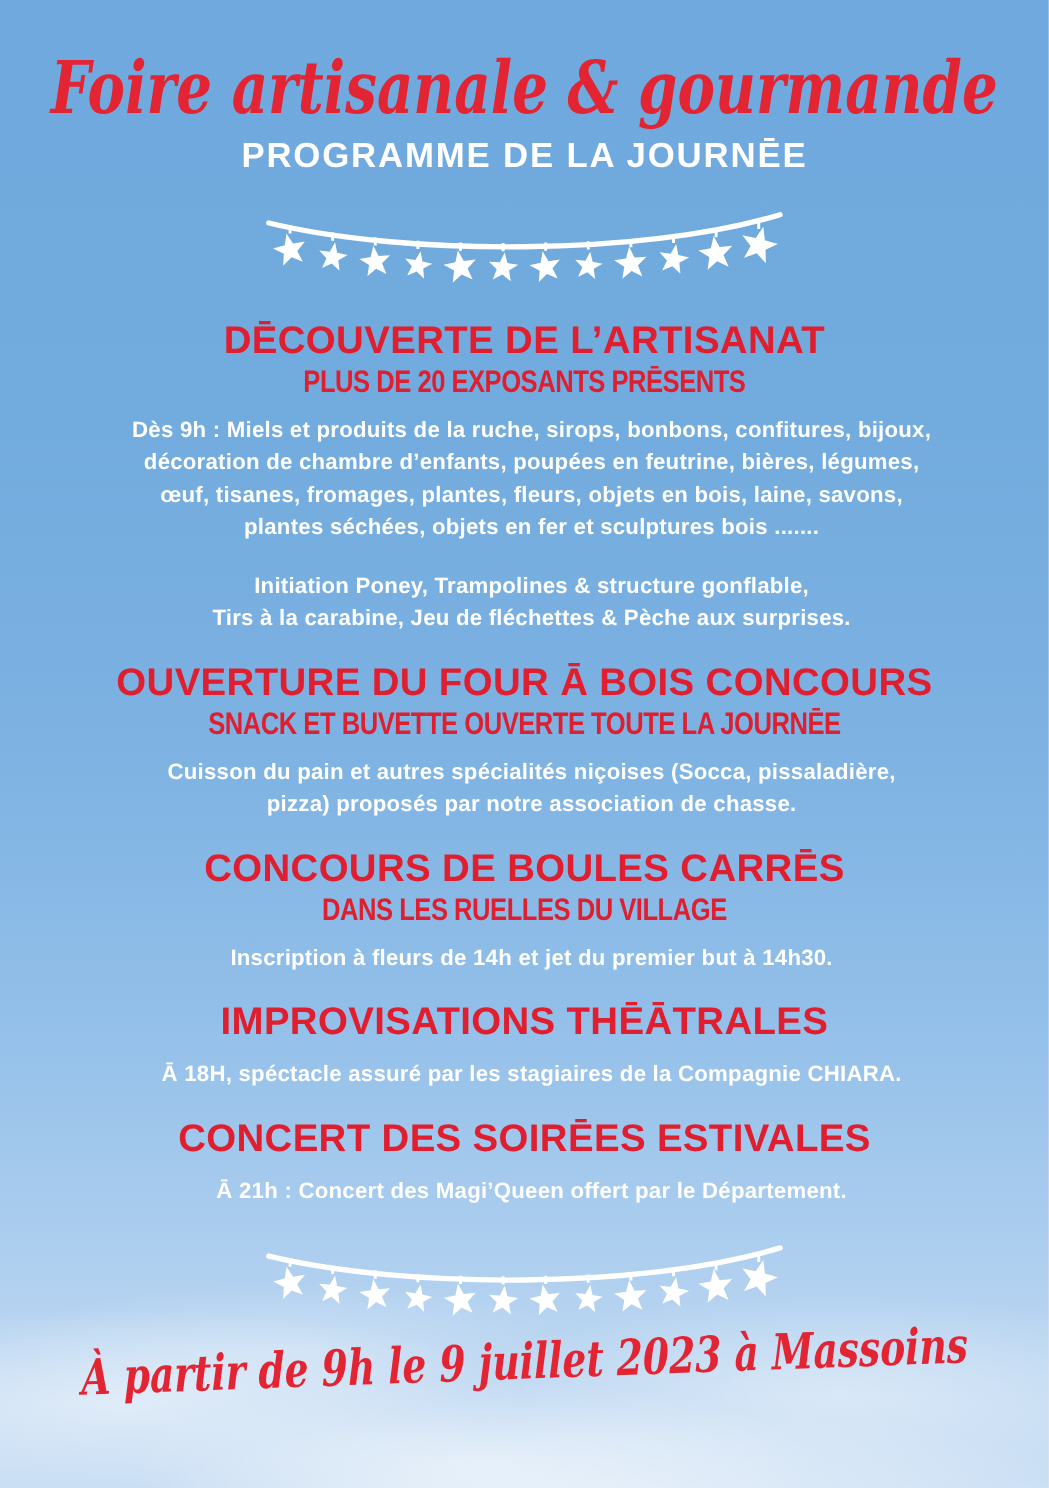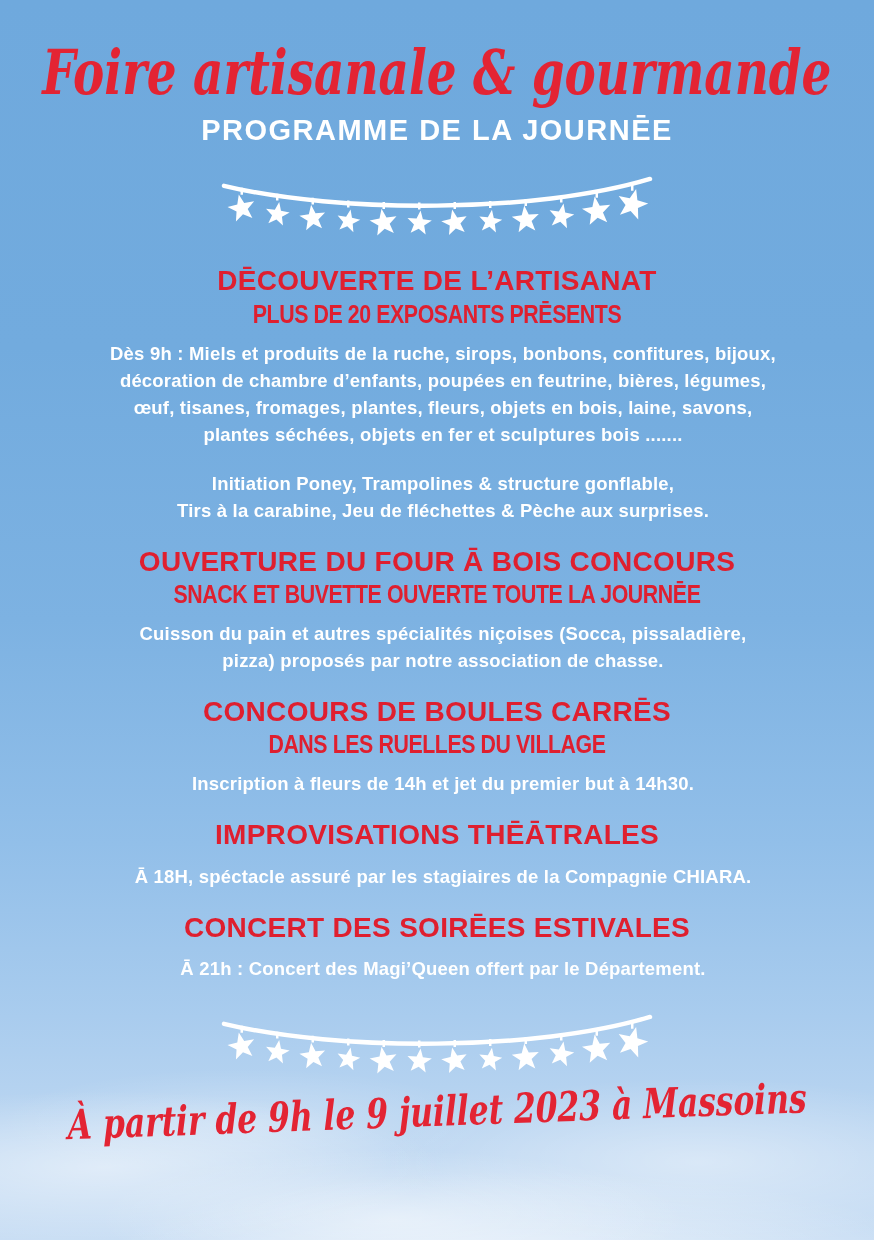--- a/index.html
+++ b/index.html
@@ -47,21 +47,21 @@
     letter-spacing: 1.5px;
     line-height: 1.1;
   }
   .garland { margin-top: 26px; line-height: 0; }
   .garland-bottom { margin-top: 28px; }
 
   .sec { margin-top: 22px; }
   .sec-heading {
     margin: 0;
     color: #DF1F2F;
-    font-size: 28px;
+    font-size: 32px;
     font-weight: bold;
     letter-spacing: 0.3px;
     line-height: 1.15;
   }
   .sec-subheading {
     margin-top: 2px;
     color: #DF1F2F;
     font-size: 26px;
     font-weight: bold;
     letter-spacing: -0.5px;

